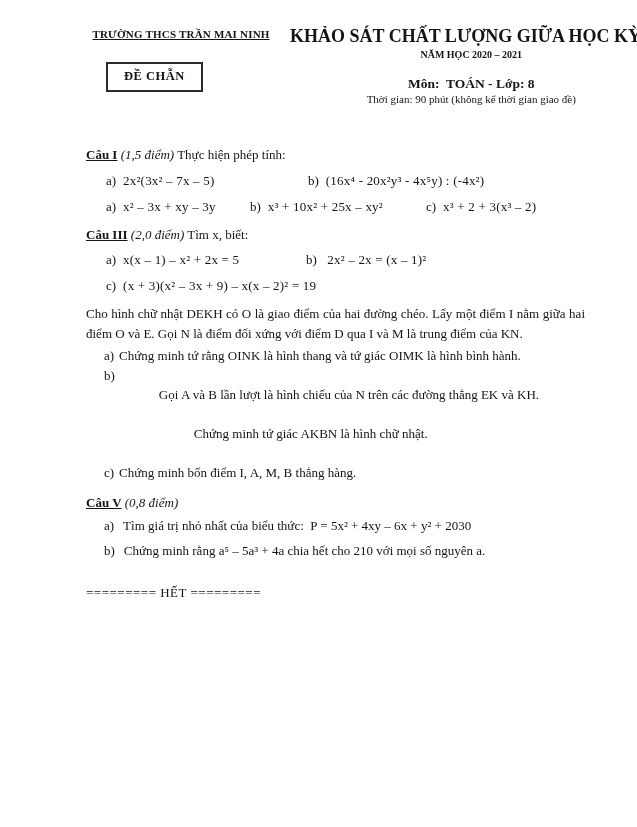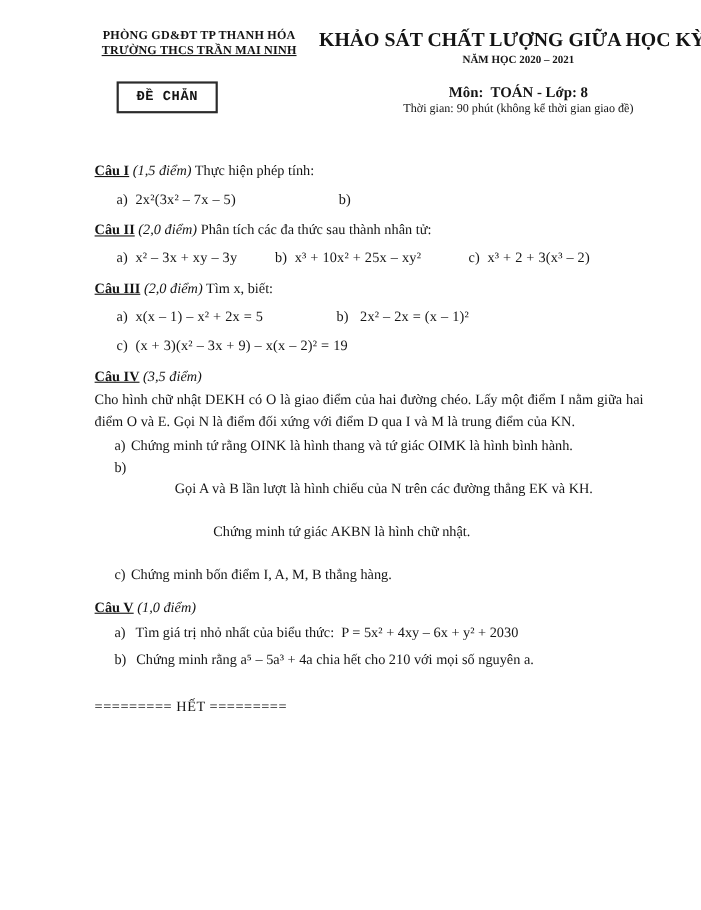--- a/index.html
+++ b/index.html
@@ -43,21 +43,20 @@
     margin-top: 2px;
   }
   .exam-code-wrap { margin-top: 22px; text-align: left; padding-left: 20px; }
   .exam-code {
     display: inline-block;
     border: 2px solid #2b2b2b;
     padding: 5px 16px 6px;
     font-size: 12.5px;
     font-weight: bold;
     letter-spacing: 0.5px;
-    font-family: Liberation Mono, monospace;
   }
   .exam-title {
     font-size: 18px;
     font-weight: bold;
     white-space: nowrap;
   }
   .exam-year {
     font-size: 10px;
     font-weight: bold;
     margin-top: 2px;
@@ -116,21 +115,20 @@
     letter-spacing: 0.5px;
   }
 </style>
 </head>
 <body>
 
 <div class="page">
 
   <div class="header">
     <div class="hdr-left">
-      <div class="dept">PHÒNG GD&amp;ĐT TP THANH HÓA</div>
       <div class="school">TRƯỜNG THCS TRẦN MAI NINH</div>
       <div class="exam-code-wrap">
         <span class="exam-code">ĐỀ CHẴN</span>
       </div>
     </div>
     <div class="hdr-right">
       <div class="exam-title">KHẢO SÁT CHẤT LƯỢNG GIỮA HỌC KỲ I</div>
       <div class="exam-year">NĂM HỌC 2020 – 2021</div>
       <div class="subject">Môn:  TOÁN - Lớp: 8</div>
       <div class="duration">Thời gian: 90 phút (không kể thời gian giao đề)</div>
@@ -145,30 +143,26 @@
         <span class="sec-points">(1,5 điểm)</span>
         <span class="sec-intro">Thực hiện phép tính:</span>
       </div>
       <div class="row">
         <div class="item w202">
           <span class="lbl">a)</span>
           <span class="math">2x²(3x² – 7x – 5)</span>
         </div>
         <div class="item">
           <span class="lbl">b)</span>
-        </div>
-      </div>
-    </div>
-
-    <div class="section">
-      <div class="sec-head">
-        <span class="sec-title">Câu II</span>
-        <span class="sec-points">(2,0 điểm)</span>
-        <span class="sec-intro">Phân tích các đa thức sau thành nhân tử:</span>
-      </div>
+          <span class="math">(16x⁴ - 20x²y³ - 4x⁵y) : (-4x²)</span>
+        </div>
+      </div>
+    </div>
+
+    <div class="section">
       <div class="row">
         <div class="item w145">
           <span class="lbl">a)</span>
           <span class="math">x² – 3x + xy – 3y</span>
         </div>
         <div class="item w176">
           <span class="lbl">b)</span>
           <span class="math">x³ + 10x² + 25x – xy²</span>
         </div>
         <div class="item">
@@ -196,24 +190,20 @@
       </div>
       <div class="row">
         <div class="item">
           <span class="lbl">c)</span>
           <span class="math">(x + 3)(x² – 3x + 9) – x(x – 2)² = 19</span>
         </div>
       </div>
     </div>
 
     <div class="section">
-      <div class="sec-head">
-        <span class="sec-title">Câu IV</span>
-        <span class="sec-points">(3,5 điểm)</span>
-      </div>
       <div class="para">Cho hình chữ nhật DEKH có O là giao điểm của hai đường chéo. Lấy một điểm I nằm giữa hai điểm O và E. Gọi N là điểm đối xứng với điểm D qua I và M là trung điểm của KN.</div>
       <div class="sub-list">
         <div class="sub-item">
           <span class="lbl">a)</span>
           <span class="sub-cont">Chứng minh tứ rằng OINK là hình thang và tứ giác OIMK là hình bình hành.</span>
         </div>
         <div class="sub-item">
           <span class="lbl">b)</span>
           <span class="sub-cont">
             <span>Gọi A và B lần lượt là hình chiếu của N trên các đường thẳng EK và KH.</span><br>
@@ -223,21 +213,21 @@
         <div class="sub-item">
           <span class="lbl">c)</span>
           <span class="sub-cont">Chứng minh bốn điểm I, A, M, B thẳng hàng.</span>
         </div>
       </div>
     </div>
 
     <div class="section">
       <div class="sec-head">
         <span class="sec-title">Câu V</span>
-        <span class="sec-points">(1,0 điểm)</span>
+        <span class="sec-points">(0,8 điểm)</span>
       </div>
       <div class="v-list">
         <div class="v-item">
           <span class="lbl">a)</span>
           <span class="sub-cont">Tìm giá trị nhỏ nhất của biểu thức:  P = 5x² + 4xy – 6x + y² + 2030</span>
         </div>
         <div class="v-item">
           <span class="lbl">b)</span>
           <span class="sub-cont">Chứng minh rằng a⁵ – 5a³ + 4a chia hết cho 210 với mọi số nguyên a.</span>
         </div>

